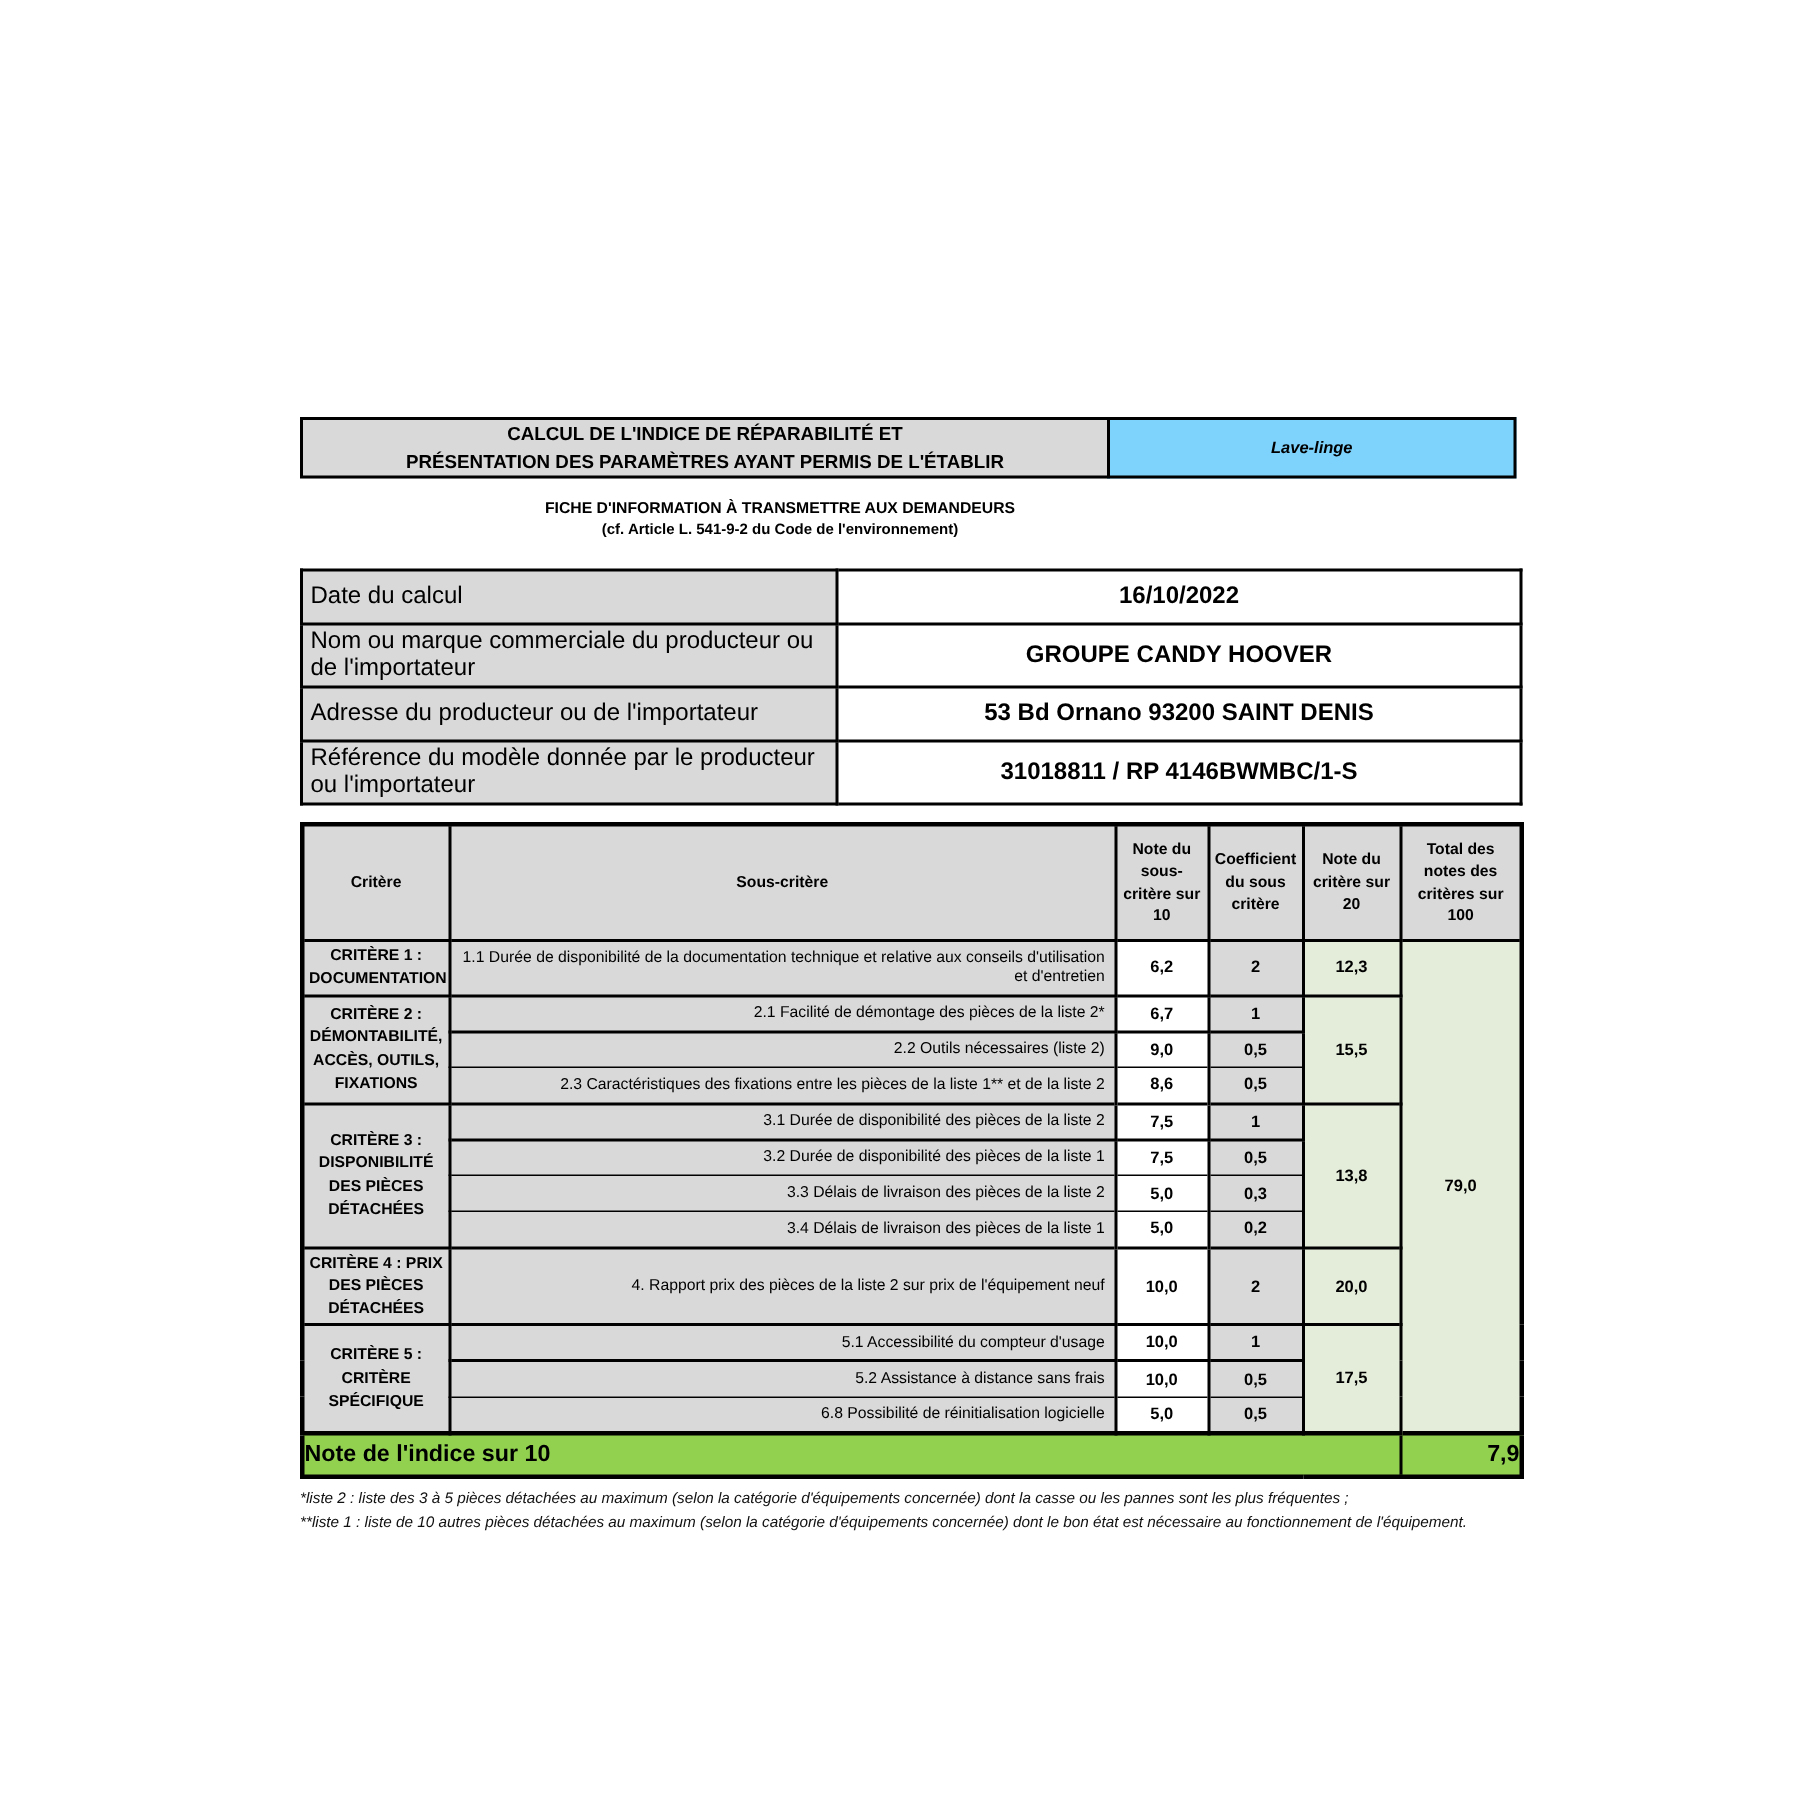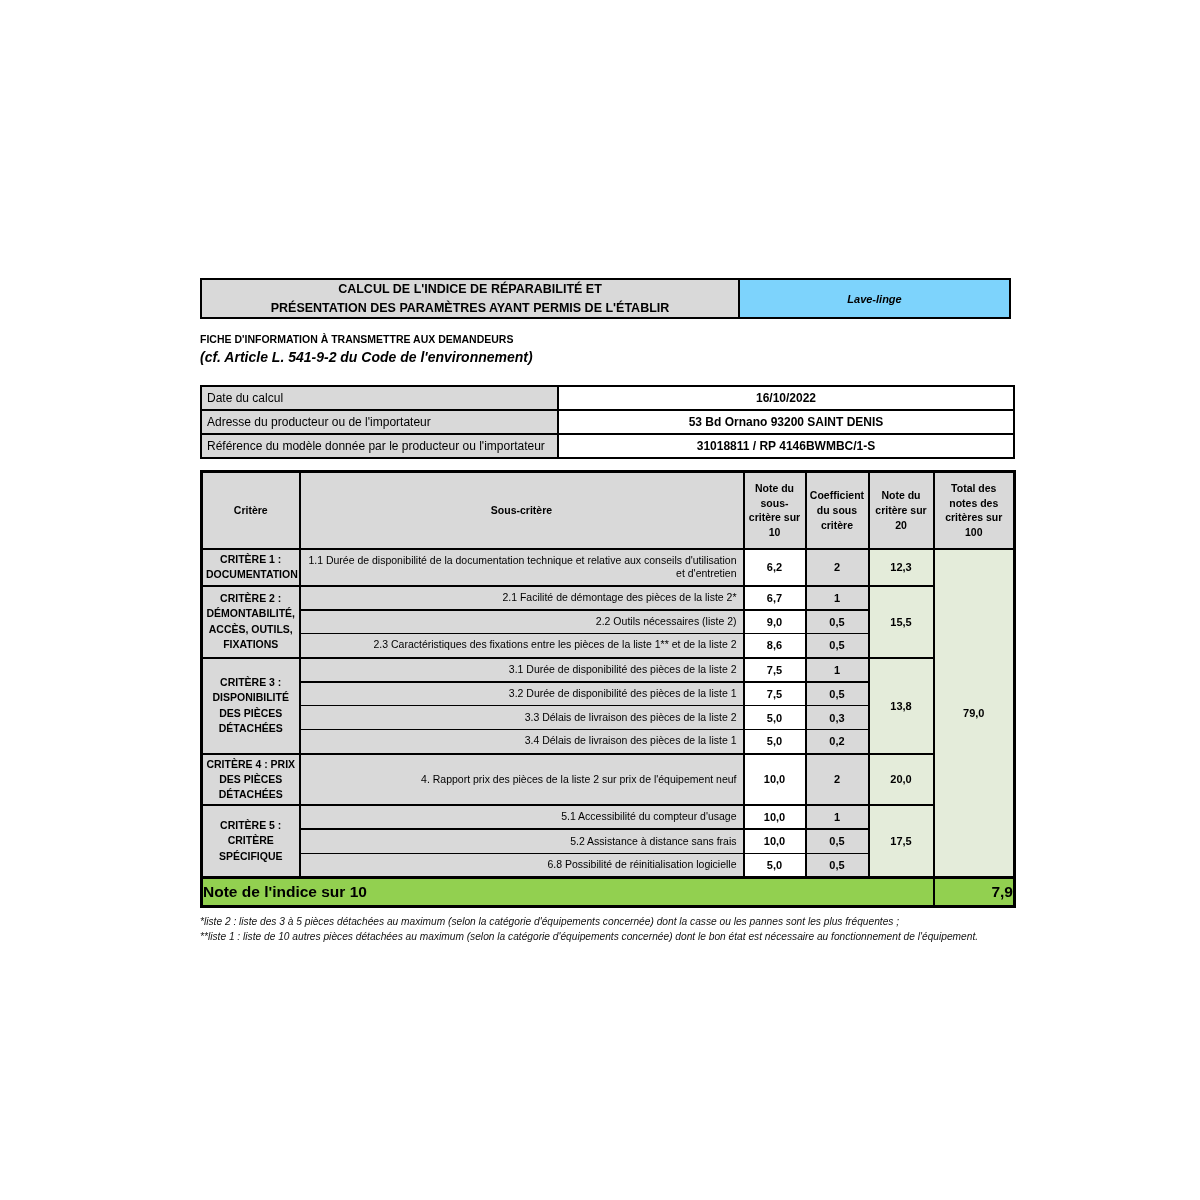--- a/index.html
+++ b/index.html
@@ -16,28 +16,28 @@
   
   .hdr{display:flex;align-items:stretch;}
   .title-box{width:540px;height:41px;background:var(--cell-gray);border:2px solid #000;
     display:flex;flex-direction:column;justify-content:center;text-align:center;
     font-weight:bold;font-size:12.5px;line-height:1.5;}
   .cat-box{width:273px;margin-left:-2px;background:#7dd3fc;border:2px solid #000;
     display:flex;align-items:center;justify-content:center;
     font-weight:bold;font-style:italic;font-size:11px;}
 
   
-  .subtitle{margin-top:12px;width:640px;font-weight:bold;}
+  .subtitle{margin-top:12px;width:640px;text-align:center;font-weight:bold;}
   .subtitle .l1{font-size:10.5px;line-height:1.55;}
-  .subtitle .l2{font-size:14px;line-height:1.45;font-style:italic;}
+  .subtitle .l2{font-size:10px;line-height:1.45;}
 
   
   table{border-collapse:collapse;table-layout:fixed;}
   .info-table{margin-top:17px;width:813px;border:2px solid #000;}
-  .info-table td{border:2px solid #000;height:24px;font-size:12px;vertical-align:middle;margin-left:20px;}
+  .info-table td{border:2px solid #000;height:36px;font-size:16px;vertical-align:middle;margin-left:20px;}
   .info-table .lbl{width:357px;background:var(--cell-gray);padding:2px 5px;text-align:left;}
   .info-table .val{width:456px;background:#fff;font-weight:bold;text-align:center;}
 
   
   .crit-table{margin-top:11px;width:813px;border:3px solid #000;}
   .crit-table th,.crit-table td{border:2px solid #000;vertical-align:middle;}
   .crit-table th{background:var(--cell-gray);font-size:10.5px;font-weight:bold;
     text-align:center;line-height:1.4;padding:2px 3px;}
   .h-head{height:78px;}
   .h36{height:36px;} .h24{height:24px;} .h37{height:37px;} .hfoot{height:29px;}
@@ -77,20 +77,24 @@
     <div class="l2">(cf. Article L. 541-9-2 du Code de l'environnement)</div>
   </div>
 
   <table class="info-table">
     <tbody>
         <tr>
       <td class="lbl">Date du calcul</td>
       <td class="val">16/10/2022</td>
     </tr>
     <tr>
+      <td class="lbl">Nom ou marque commerciale du producteur ou de l'importateur</td>
+      <td class="val">GROUPE CANDY HOOVER</td>
+    </tr>
+    <tr>
       <td class="lbl">Adresse du producteur ou de l'importateur</td>
       <td class="val">53 Bd Ornano 93200 SAINT DENIS</td>
     </tr>
     <tr>
       <td class="lbl">Référence du modèle donnée par le producteur ou l'importateur</td>
       <td class="val">31018811 / RP 4146BWMBC/1-S</td>
     </tr>
   </tbody>
     </table>
 

